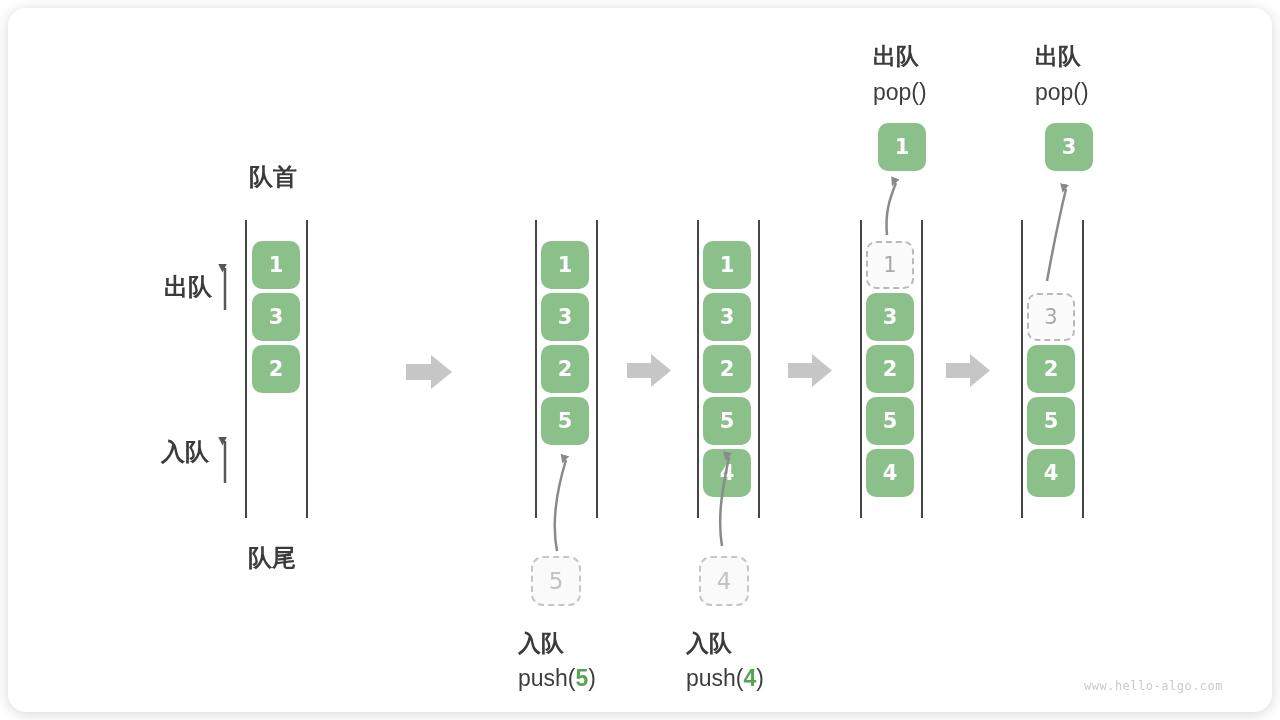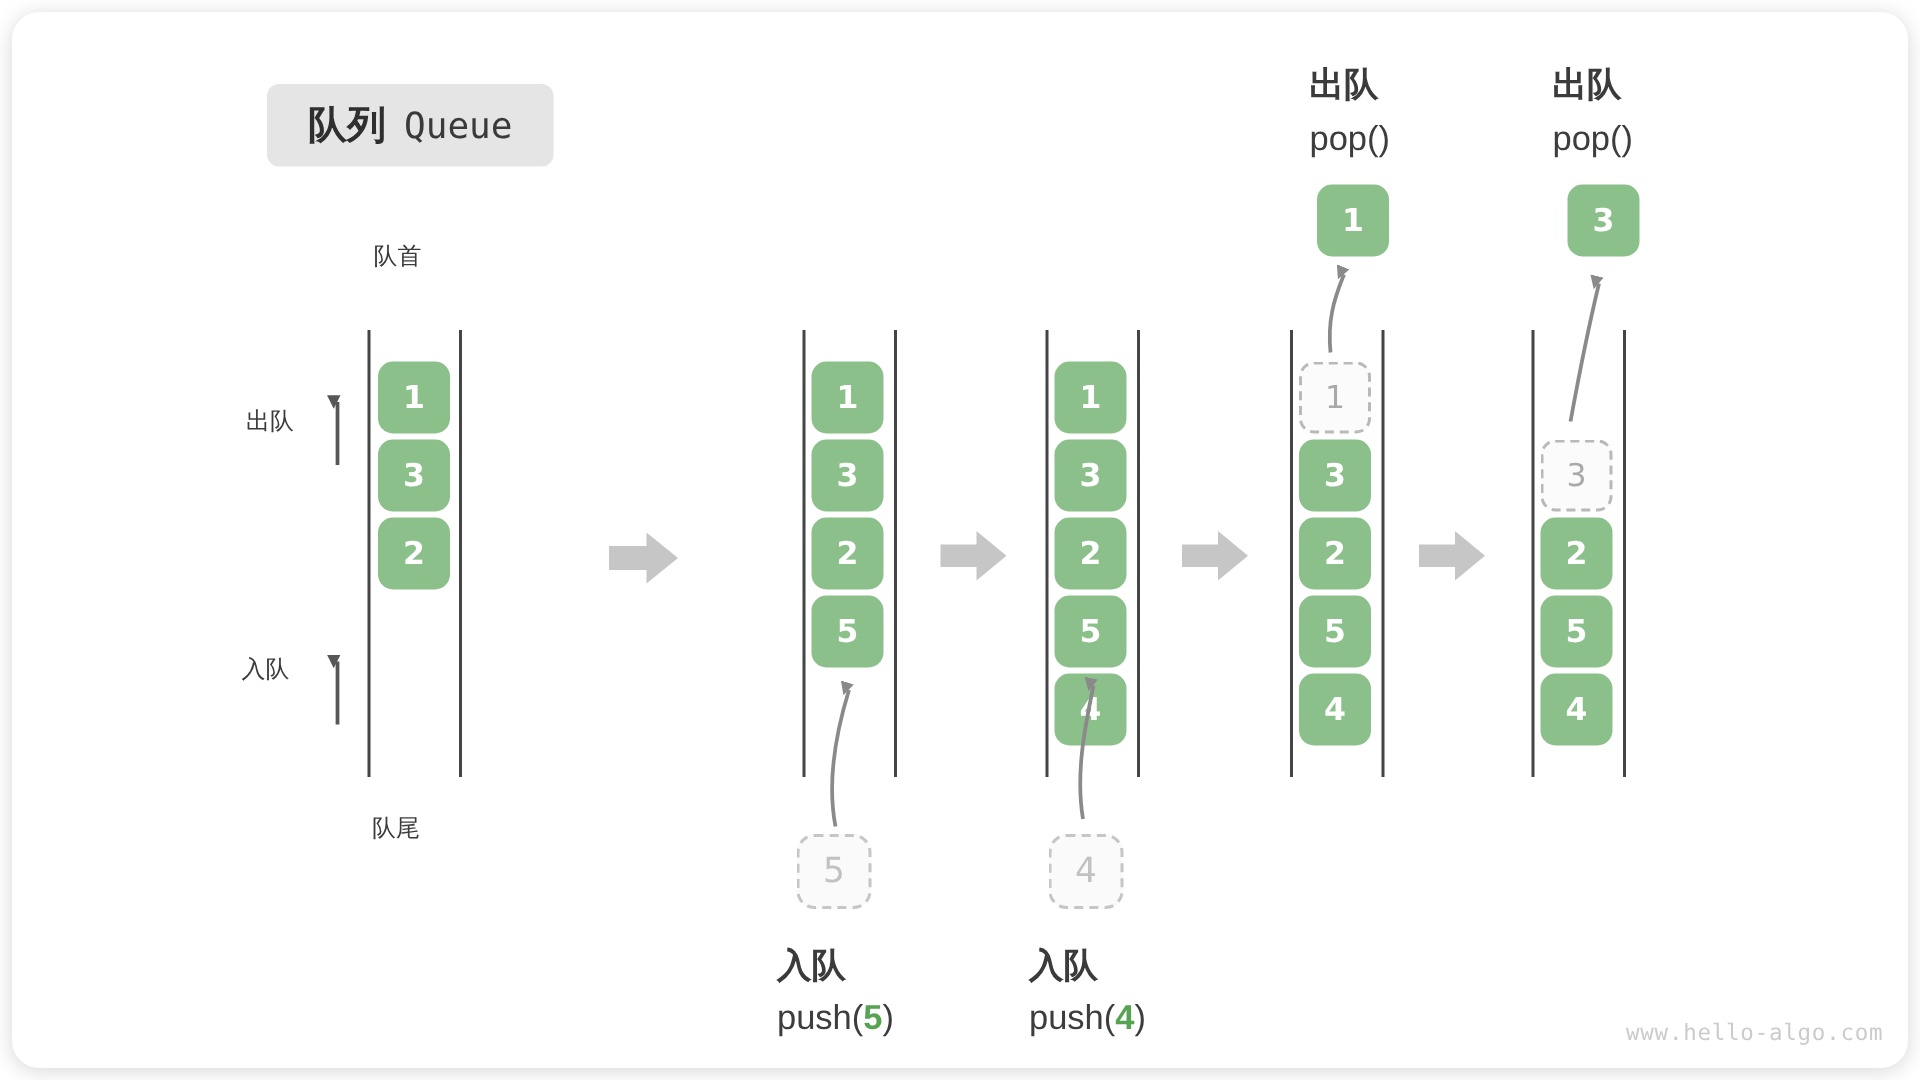--- a/index.html
+++ b/index.html
@@ -6,51 +6,47 @@
   body{width:1280px;height:720px;position:relative;font-family:"Liberation Sans","DejaVu Sans",sans-serif;}
   .card{position:absolute;left:8px;top:8px;width:1264px;height:704px;background:#fff;border-radius:18px;
         box-shadow:0 2px 14px rgba(0,0,0,.16);overflow:hidden;}
   .canvas{position:absolute;inset:0;}
   
   .title-badge{position:absolute;left:170px;top:48px;width:191px;height:55px;background:#e5e5e5;border-radius:8px;
         display:flex;align-items:center;justify-content:center;gap:12px;}
   .title-zh{font-size:26px;font-weight:700;color:#2f2f2f;}
   .title-en{font-family:"DejaVu Sans Mono","Liberation Mono",monospace;font-size:24px;color:#3a3a3a;}
   
-  .zh-label{position:absolute;font-size:16px;font-weight:400;color:#3b3b3b;white-space:nowrap;}
+  .zh-label{position:absolute;font-size:24px;font-weight:700;color:#3b3b3b;white-space:nowrap;}
   .code{font-family:Liberation Sans, sans-serif;font-size:23px;color:#3d3d3d;white-space:nowrap;}
   .code-arg{color:#56a352;font-weight:700;}
   
   .rail{position:absolute;width:2px;top:212px;height:298px;background:#454545;}
   
   .qbox{position:absolute;width:48px;height:48px;border-radius:10px;background:#8cc08a;color:#fff;
         display:flex;align-items:center;justify-content:center;font-size:21px;font-weight:700;
         font-family:"DejaVu Sans","Liberation Sans",sans-serif;box-sizing:border-box;}
   .qbox.dashed{background:#fbfbfb;border:2px dashed #b9b9b9;color:#a9a9a9;font-weight:400;}
   .qbox.staging{width:50px;height:50px;border-radius:12px;background:#fafafa;border:2px dashed #c6c6c6;
         color:#c2c2c2;font-weight:400;font-size:23px;}
   
   .col-header{position:absolute;top:30px;line-height:36px;}
   .col-header .zh{font-size:23px;font-weight:600;color:#3b3b3b;}
   .col-caption{position:absolute;top:618px;line-height:35px;}
   .col-caption .zh{font-size:23px;font-weight:600;color:#3b3b3b;}
   .overlay{position:absolute;inset:0;pointer-events:none;}
   .watermark{position:absolute;left:1076px;top:671px;font-family:"DejaVu Sans Mono","Liberation Mono",monospace;
-        font-size:15px;color:#cbcbcb;letter-spacing:.5px;}
+        font-size:12px;color:#cbcbcb;letter-spacing:.5px;}
 </style>
 </head>
 <body>
 
 <div class="card">
 <div class="canvas">
 
-  <div class="title-badge">
-    <span class="title-zh">队列</span>
-    <span class="title-en">Queue</span>
-  </div>
 
   <div class="zh-label" style="left:241px;top:153px;">队首</div>
   <div class="zh-label" style="left:240px;top:534px;">队尾</div>
   <div class="zh-label" style="left:156px;top:263px;">出队</div>
   <div class="zh-label" style="left:153px;top:428px;">入队</div>
 
   <div class="rail" style="left:237px;"></div>
   <div class="rail" style="left:298px;"></div>
   <div class="qbox" style="left:244px;top:233px;">1</div>
   <div class="qbox" style="left:244px;top:285px;">3</div>

